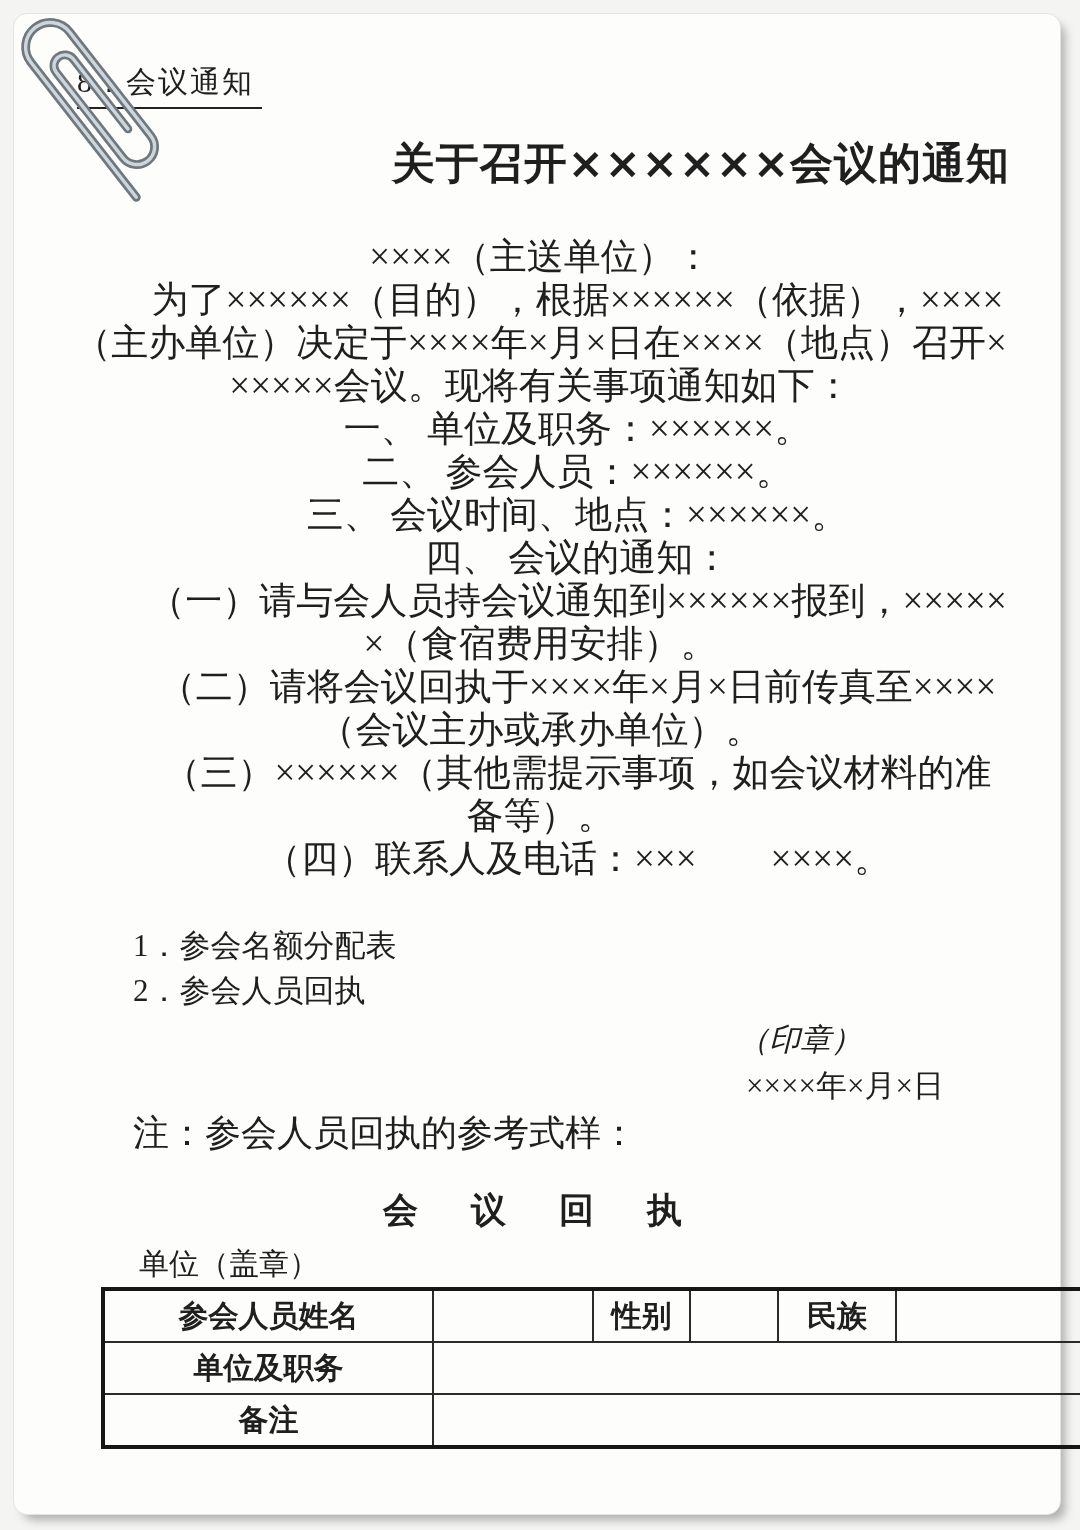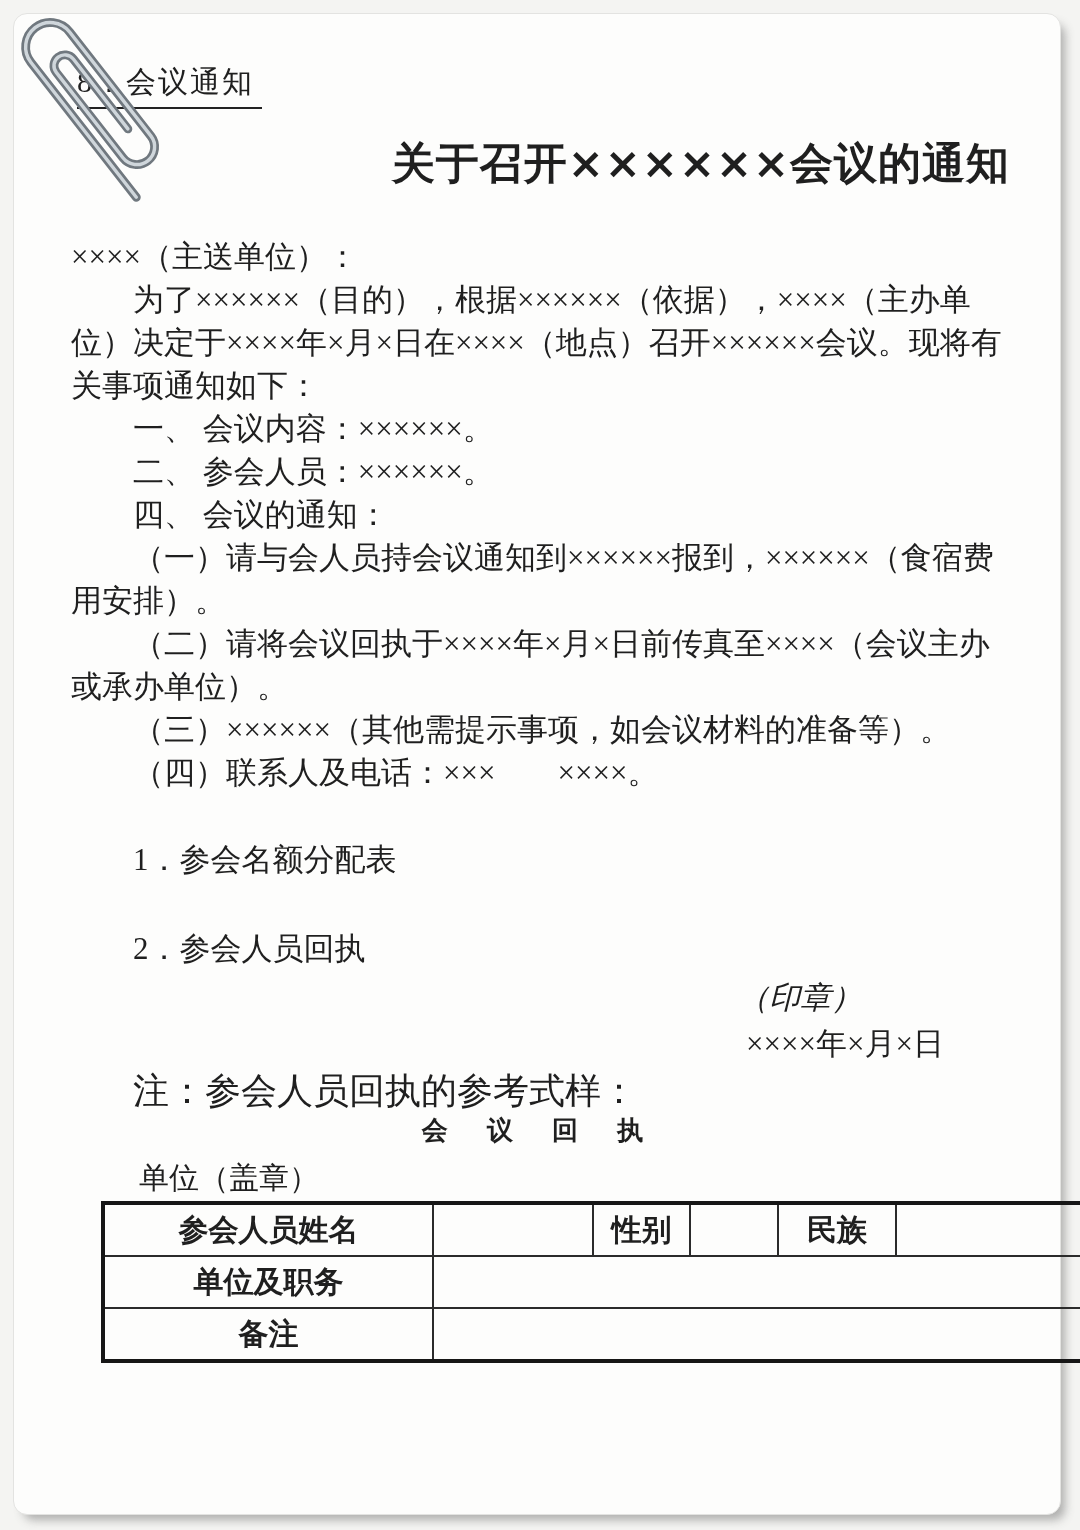--- a/index.html
+++ b/index.html
@@ -38,54 +38,55 @@
   .doc-title{
     text-align:right;
     font-family:"DejaVu Sans","Liberation Sans",sans-serif;
     font-weight:bold;
     font-size:43px;
     margin-top:26px;
     letter-spacing:1px;
   }
   .body-text{
     margin-top:42px;
-    font-size:31px;
+    font-size:37px;
     line-height:43px;
     word-break:break-all;
-    text-align:left;
+    text-align:center;
   }
   .para{margin:0;}
   .ind{text-indent:2em;}
   .attachments{
     display:flex;
     margin:43px 0 0 62px;
     font-size:31px;
     line-height:45px;
   }
   .attachments .att-label{white-space:nowrap;}
-  .attachments .att-items{display:flex;flex-direction:column;gap:44px;}
+  .attachments .att-items{display:flex;flex-direction:column;}
   .signoff{
     text-align:right;
     padding-right:66px;
     font-size:31px;
     line-height:46px;
     margin-top:4px;
   }
   .seal-line{margin-right:82px;font-style:italic;}
   .note-line{
     margin:2px 0 0 62px;
     font-size:36px;
     line-height:44px;
   }
   .form-title{
     text-align:center;
-    font-family:Liberation Sans, sans-serif;
+    font-family:Liberation Mono, monospace;
     font-weight:bold;
-    font-size:26px;
+    font-size:35px;
     letter-spacing:16px;
+    margin-top:32px;
   }
   .unit-label{
     margin:10px 0 2px 68px;
     font-size:30px;
     font-weight:normal;
   }
   table.reply-table{
     border-collapse:collapse;
     margin-left:30px;
     width:1026px;
@@ -115,22 +116,23 @@
     <path d="M40 232 L40 58 A25 25 0 0 1 90 58 L90 192 A18 18 0 0 1 54 192 L54 82 A11 11 0 0 1 76 82 L76 172" fill="none" stroke="#cfd6db" stroke-width="3.5" stroke-linecap="round"></path>
   </svg>
 
   <div class="section-heading">8．会议通知</div>
 
   <div class="doc-title">关于召开××××××会议的通知</div>
 
   <div class="body-text">
     <p class="para">××××（主送单位）：</p>
     <p class="para ind">为了××××××（目的），根据××××××（依据），××××（主办单位）决定于××××年×月×日在××××（地点）召开××××××会议。现将有关事项通知如下：</p>
-    <p class="para ind">一、 会议内容：××××××。</p>
+    <p class="para ind">一、 单位及职务：××××××。</p>
     <p class="para ind">二、 参会人员：××××××。</p>
+    <p class="para ind">三、 会议时间、地点：××××××。</p>
     <p class="para ind">四、 会议的通知：</p>
     <p class="para ind">（一）请与会人员持会议通知到××××××报到，××××××（食宿费用安排）。</p>
     <p class="para ind">（二）请将会议回执于××××年×月×日前传真至××××（会议主办或承办单位）。</p>
     <p class="para ind">（三）××××××（其他需提示事项，如会议材料的准备等）。</p>
     <p class="para ind">（四）联系人及电话：×××　　××××。</p>
   </div>
 
   <div class="attachments">
     <span class="att-items">
       <span>1．参会名额分配表</span>

